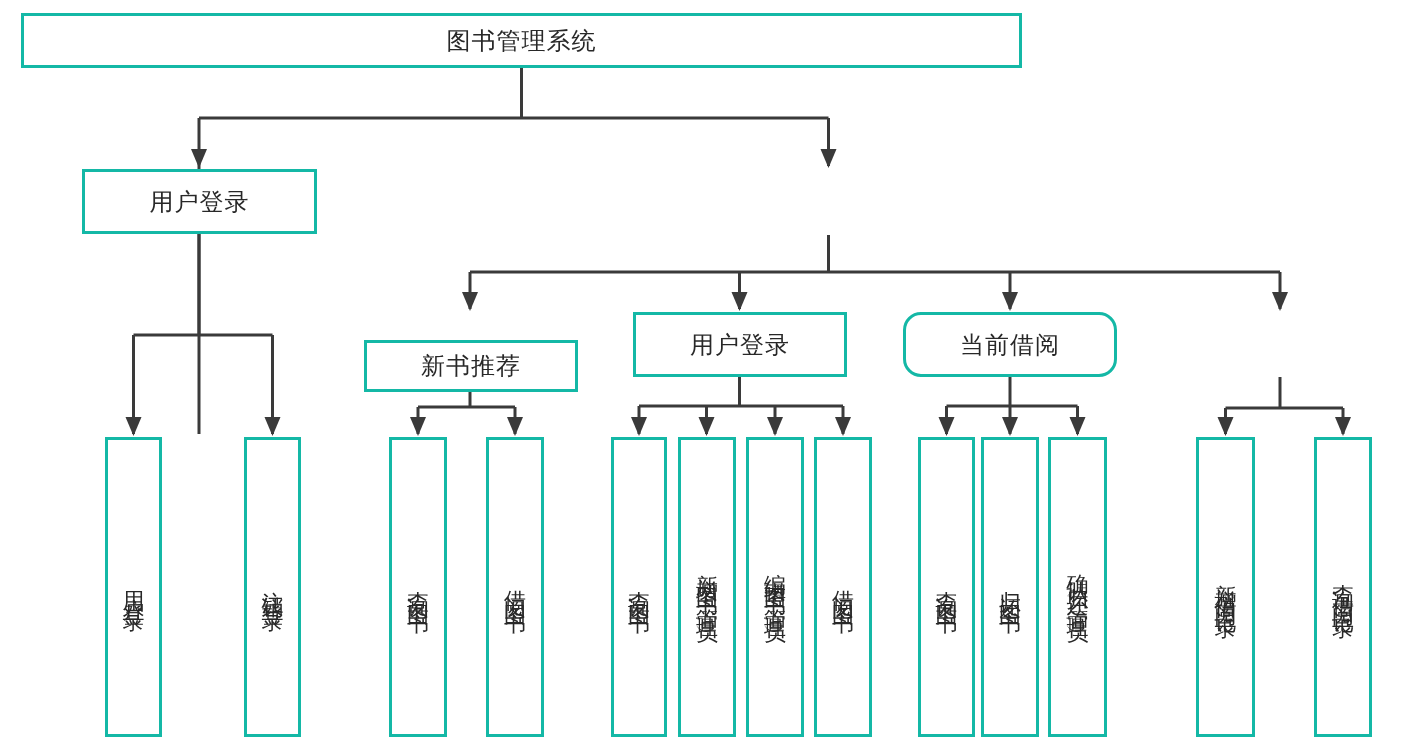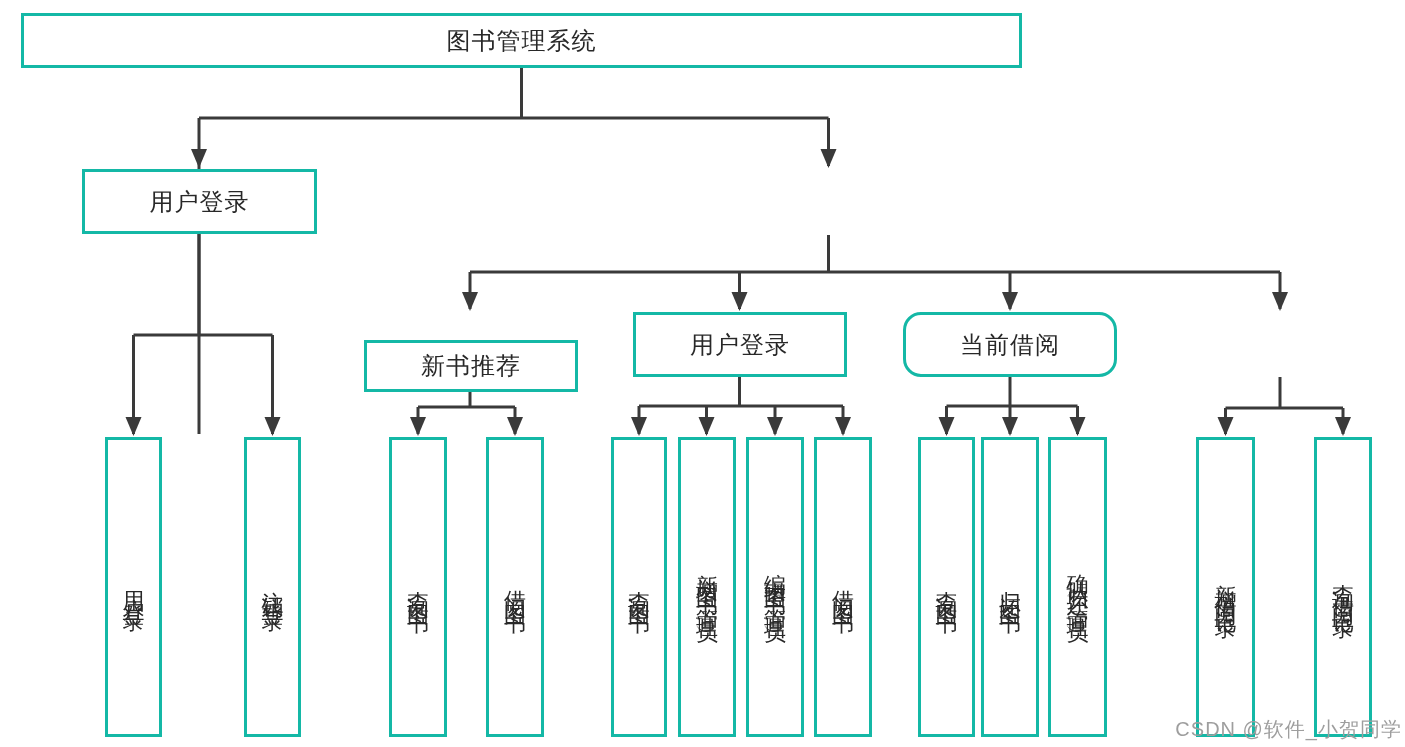--- a/index.html
+++ b/index.html
@@ -140,14 +140,13 @@
   <div class="node vnode" style="left:746px;top:437px;width:58px;height:300px;">编辑图书（管理员）</div>
   <div class="node vnode" style="left:814px;top:437px;width:58px;height:300px;">借阅图书</div>
 
   <div class="node vnode" style="left:918px;top:437px;width:57px;height:300px;">查询图书</div>
   <div class="node vnode" style="left:981px;top:437px;width:58px;height:300px;">归还图书</div>
   <div class="node vnode" style="left:1048px;top:437px;width:59px;height:300px;">确认归还（管理员）</div>
 
   <div class="node vnode" style="left:1196px;top:437px;width:59px;height:300px;">新增借阅记录</div>
   <div class="node vnode" style="left:1314px;top:437px;width:58px;height:300px;">查询借阅记录</div>
 
-  <div id="watermark">CSDN @软件_小贺同学</div>
 </div>
 
 </body></html>

